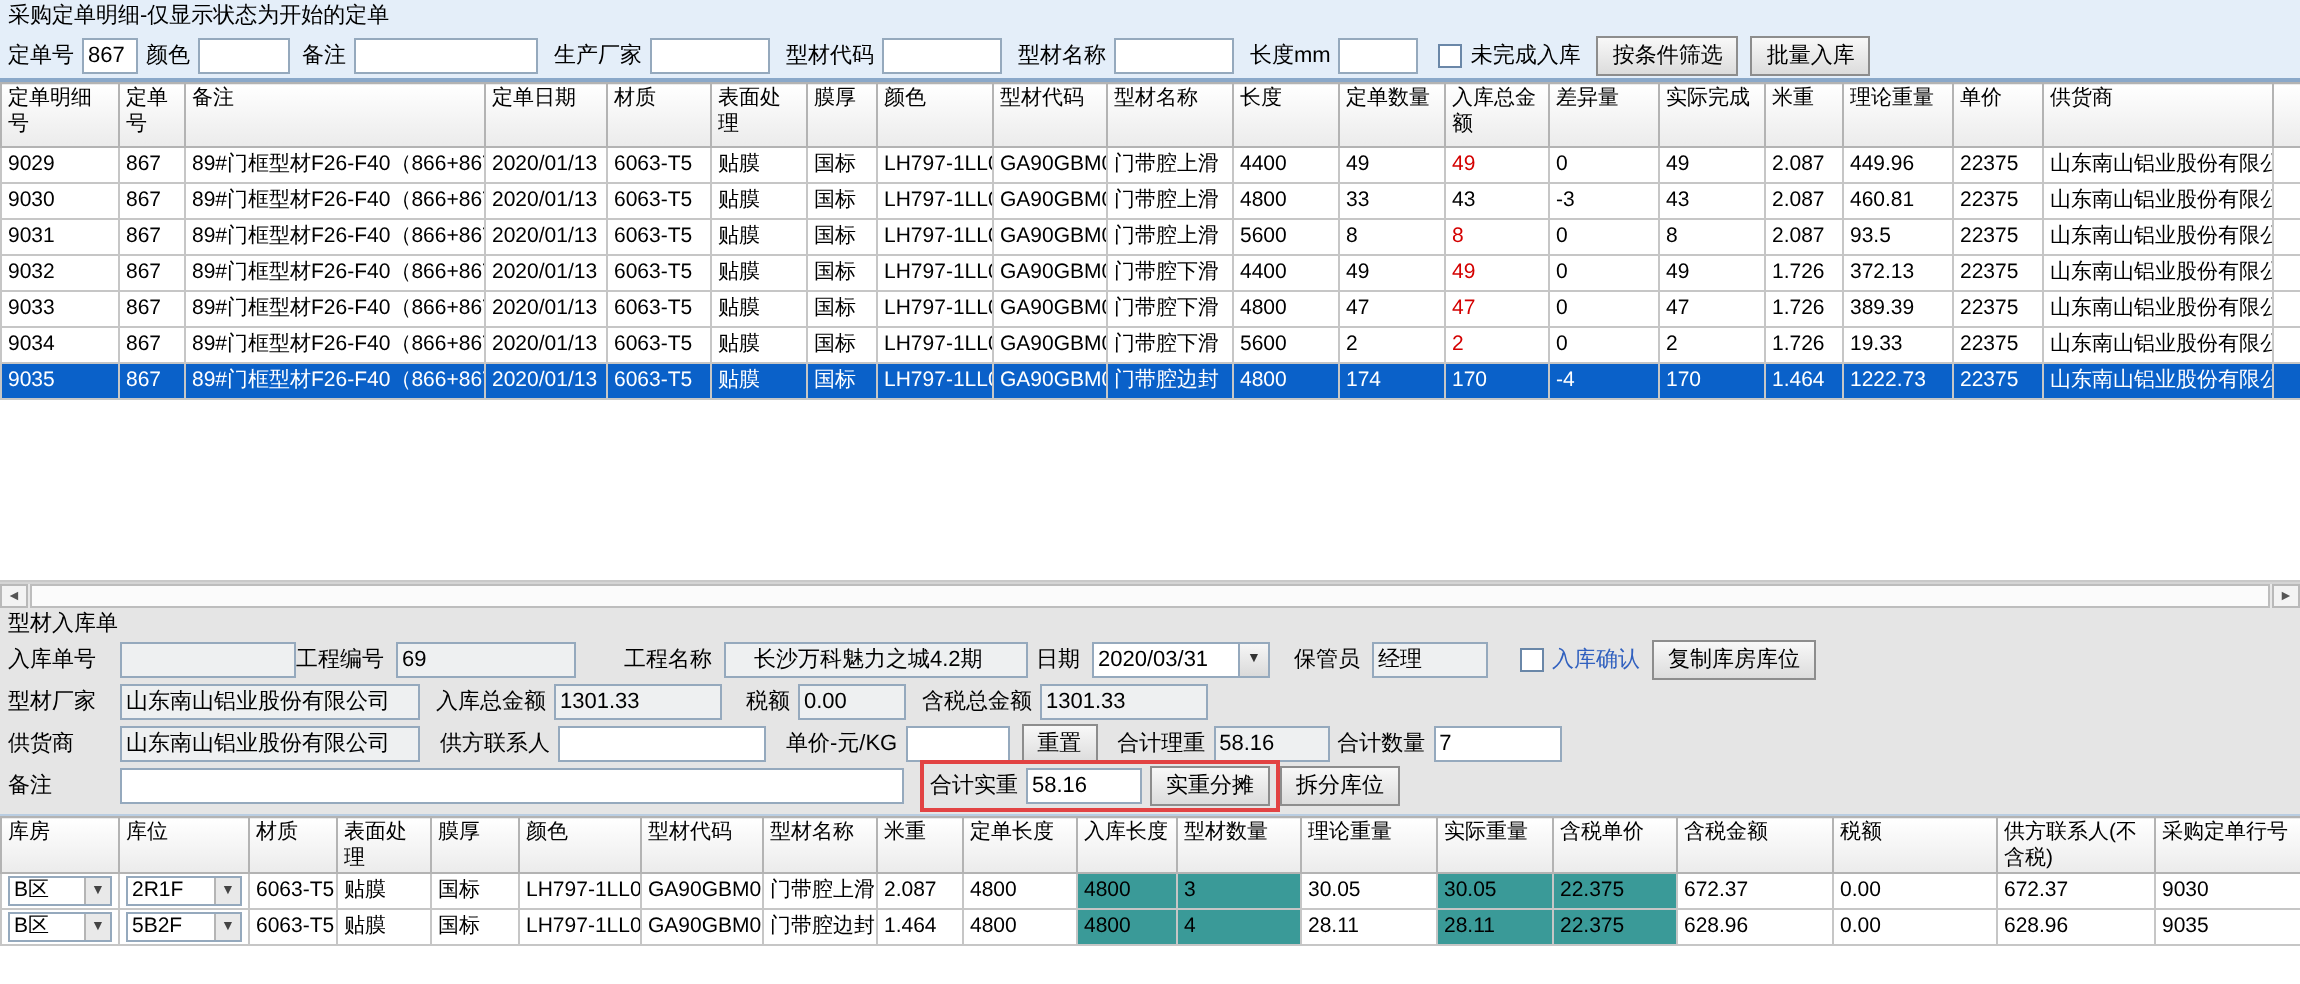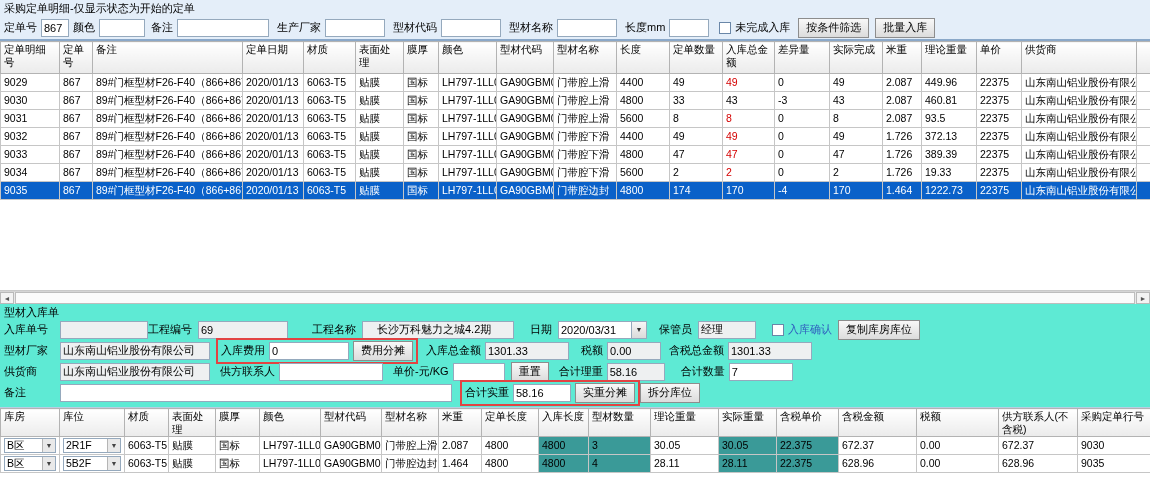--- a/index.html
+++ b/index.html
@@ -10,40 +10,40 @@
   
   .topbar{background:#e4eef9}
   .title{padding:2px 4px;height:16px;line-height:13px}
   .filters{display:flex;align-items:center;padding:1px 4px;height:25px;border-bottom:2px solid #8aa8c9}
   .lbl{white-space:nowrap}
   .inp{height:18px;border:1px solid #95a9bd;background:#fff;padding:0 2px;font-size:11px;font-family:inherit;color:#000}
   .inp.ro{background:#eef0f1}
   .btn{height:20px;border:1px solid #8d8d8d;background:linear-gradient(#f8f8f8,#dcdcdc);padding:0 7px;font-size:11px;font-family:inherit;white-space:nowrap;color:#000}
   .cb{width:12px;height:12px;border:1px solid #6a87a8;background:#fff;display:inline-block;flex:none}
   .ml4{margin-left:4px}.ml6{margin-left:6px}.ml8{margin-left:8px}.ml10{margin-left:10px}
-  .ml12{margin-left:12px}.ml14{margin-left:0}.ml16{margin-left:16px}.ml20{margin-left:16px}.ml24{margin-left:24px}
+  .ml12{margin-left:12px}.ml14{margin-left:0}.ml16{margin-left:16px}.ml20{margin-left:4px}.ml24{margin-left:24px}
 
   
   .gridwrap{height:250px;background:#fff;overflow:hidden;border-bottom:1px solid #c9c9c9}
   table{border-collapse:collapse;table-layout:fixed;width:1150px;font-size:10.5px}
   th,td{border:1px solid #c6c6c6;padding:1px 3px;text-align:left;font-weight:normal;overflow:hidden;line-height:1.2;vertical-align:middle}
   thead th{background:linear-gradient(#ffffff,#ebebeb);border-color:#b3b3b3;vertical-align:top;height:32px}
   tbody td{white-space:nowrap;height:18px}
   tr.selected td{background:#0a61c9;color:#fff}
   td.red{color:#d40000}
   td.teal{background:#3a9a98}
   .grid2 thead th{height:28px}
 
   
   .hscroll{display:flex;height:13px;background:#e8e8e8;border-top:1px solid #d5d5d5;align-items:stretch}
   .sbtn{width:14px;text-align:center;font-size:7px;line-height:11px;background:#f3f3f3;border:1px solid #b9b9b9;color:#555;flex:none}
   .sthumb{flex:1;background:#fbfbfb;border:1px solid #bdbdbd;margin:0 1px}
 
   
-  .panel{background:#5eead4;height:104px;padding:1px 0;border-bottom:1px solid #b9cde2}
+  .panel{background:#e5e5e5;height:104px;padding:1px 0;border-bottom:1px solid #b9cde2}
   .sec-title{padding:1px 4px;height:14px;line-height:12px}
   .prow{display:flex;align-items:center;padding:0 4px;height:21px}
   .lblr{text-align:left}
   .blue{color:#3060bf}
   .redbox{display:inline-flex;align-items:center;border:2px solid #e24343;padding:1px 3px;gap:4px}
   .datebox{display:inline-flex;}
   .dropbtn{width:15px;height:18px;border:1px solid #95a9bd;border-left:none;background:linear-gradient(#f6f6f6,#dadada);font-size:7px;text-align:center;line-height:16px;color:#333}
   .gridwrap2{flex:1;background:#fff;overflow:hidden}
 
   
@@ -310,25 +310,20 @@
       <span class="lbl ml12">保管员</span>
       <input class="inp ro ml6" style="width: 58px;" value="经理">
       <span class="cb ml16"></span>
       <span class="lbl blue ml4">入库确认</span>
       <button class="btn ml6">复制库房库位</button>
     </div>
 
     <div class="prow">
       <span class="lbl lblr" style="width:52px">型材厂家</span>
       <input class="inp ro ml4" style="width: 150px;" value="山东南山铝业股份有限公司">
-      <span class="redbox ml6">
-        <span class="lbl">入库费用</span>
-        <input class="inp" style="width: 80px;" value="0">
-        <button class="btn">费用分摊</button>
-      </span>
       <span class="lbl ml8">入库总金额</span>
       <input class="inp ro ml4" style="width: 84px;" value="1301.33">
       <span class="lbl ml12">税额</span>
       <input class="inp ro ml4" style="width: 54px;" value="0.00">
       <span class="lbl ml8">含税总金额</span>
       <input class="inp ro ml4" style="width: 84px;" value="1301.33">
     </div>
 
     <div class="prow">
       <span class="lbl lblr" style="width:52px">供货商</span>

